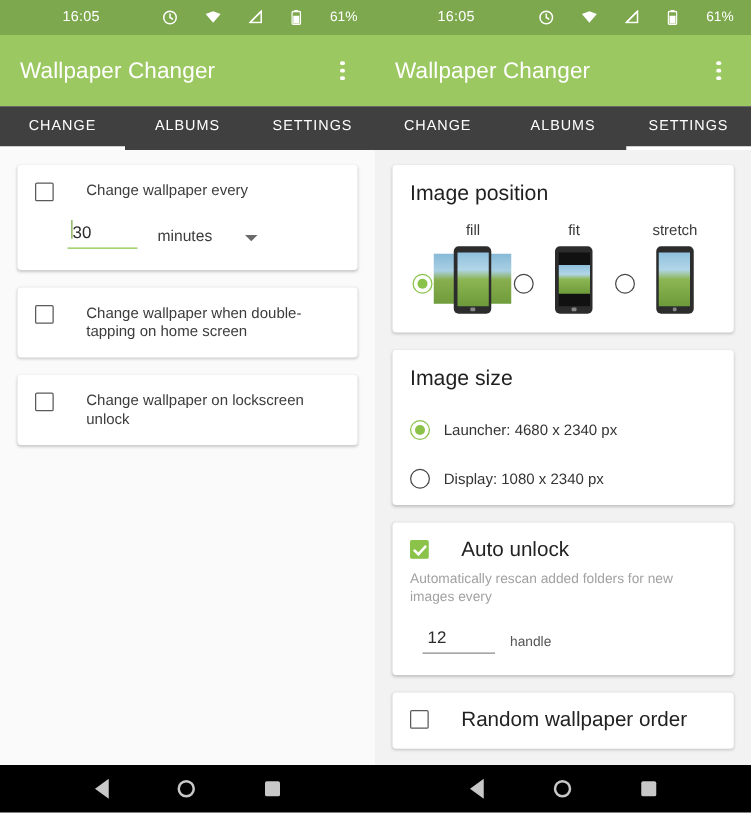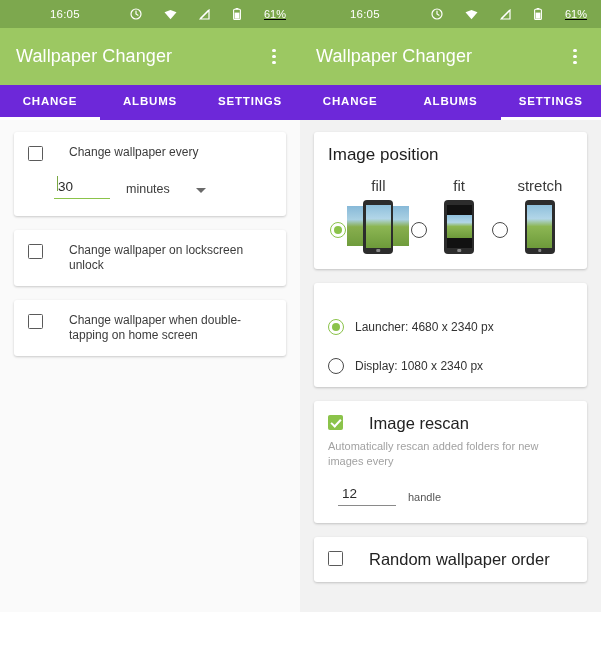--- a/index.html
+++ b/index.html
@@ -10,21 +10,21 @@
     background: #ffffff;
     font-family: "Liberation Sans", sans-serif;
     overflow: hidden;
   }
 
   .screen-wrap {
     position: relative;
     width: 601px;
     height: 650px;
     display: flex;
-    flex-direction: row;
+    flex-direction: column;
   }
 
   .panels {
     display: flex;
     width: 601px;
     height: 612px;
   }
 
   .panel {
     position: relative;
@@ -50,23 +50,22 @@
     position: absolute;
     left: 50px;
     font-size: 11.5px;
     color: #ffffff;
     letter-spacing: .2px;
   }
   .status-icons {
     position: absolute;
     right: 14px;
     display: flex;
-    align-items: center;
+    align-items: flex-start;
     gap: 22px;
-    text-decoration: underline;
   }
   .status-icons svg { display: block; }
   .battery-pct {
     font-size: 11px;
     color: #ffffff;
     margin-left: 1px;
   }
 
   
   .appbar {
@@ -100,25 +99,24 @@
     display: block;
     width: 3.2px;
     height: 3.2px;
     border-radius: 50%;
     background: #ffffff;
   }
 
   
   .tabbar {
     height: 35px;
-    background: #6d28d9;
+    background: #404040;
     display: flex;
     flex: 0 0 auto;
     position: relative;
-    font-weight: bold;
   }
   .tab {
     flex: 1;
     display: flex;
     align-items: center;
     justify-content: center;
     font-size: 11.5px;
     color: #ffffff;
     letter-spacing: .8px;
     position: relative;
@@ -271,21 +269,21 @@
     width: 8px; height: 8px;
     border-radius: 50%;
     background: #8bc34a;
   }
   .thumb-wrap {
     display: flex;
     flex-direction: column;
     align-items: center;
   }
   .thumb-label {
-    font-size: 15px;
+    font-size: 12px;
     color: #3a3a3a;
     margin-bottom: 4px;
   }
   .thumb-stage {
     position: relative;
     width: 62px;
     height: 58px;
     display: flex;
     align-items: center;
     justify-content: center;
@@ -436,28 +434,28 @@
               <span class="num-value">30</span>
             </div>
             <span class="unit-label">minutes</span>
             <div class="dropdown-caret"></div>
           </div>
         </div>
 
         <div class="card">
           <div class="cb-row">
             <div class="checkbox"></div>
-            <span class="cb-label">Change wallpaper on lockscreen unlock</span>
+            <span class="cb-label">Change wallpaper when double-tapping on home screen</span>
           </div>
         </div>
 
         <div class="card">
           <div class="cb-row">
             <div class="checkbox"></div>
-            <span class="cb-label">Change wallpaper when double-tapping on home screen</span>
+            <span class="cb-label">Change wallpaper on lockscreen unlock</span>
           </div>
         </div>
 
       </div>
     </div>
 
     <div class="panel right">
 
       <div class="statusbar">
         <span class="status-time">16:05</span>
@@ -533,34 +531,35 @@
                 <div class="phone">
                   <div class="scr"></div>
                 </div>
               </div>
             </div>
 
           </div>
         </div>
 
         <div class="card">
+          <div class="card-title">Image size</div>
           <div class="radio-item">
             <div class="radio sel"></div>
             <span>Launcher: 4680 x 2340 px</span>
           </div>
           <div class="radio-item">
             <div class="radio"></div>
             <span>Display: 1080 x 2340 px</span>
           </div>
         </div>
 
         <div class="card">
           <div class="cb-row">
             <div class="checkbox checked"></div>
-            <span class="cb-label big">Image rescan</span>
+            <span class="cb-label big">Auto unlock</span>
           </div>
           <div class="card-sub" style="margin-top:6px;">Automatically rescan added folders for new images every</div>
           <div class="interval-row" style="margin-left:10px;">
             <div class="num-field plain">
               <span class="num-value">12</span>
             </div>
             <span class="unit-label sm">handle</span>
           </div>
         </div>
 

